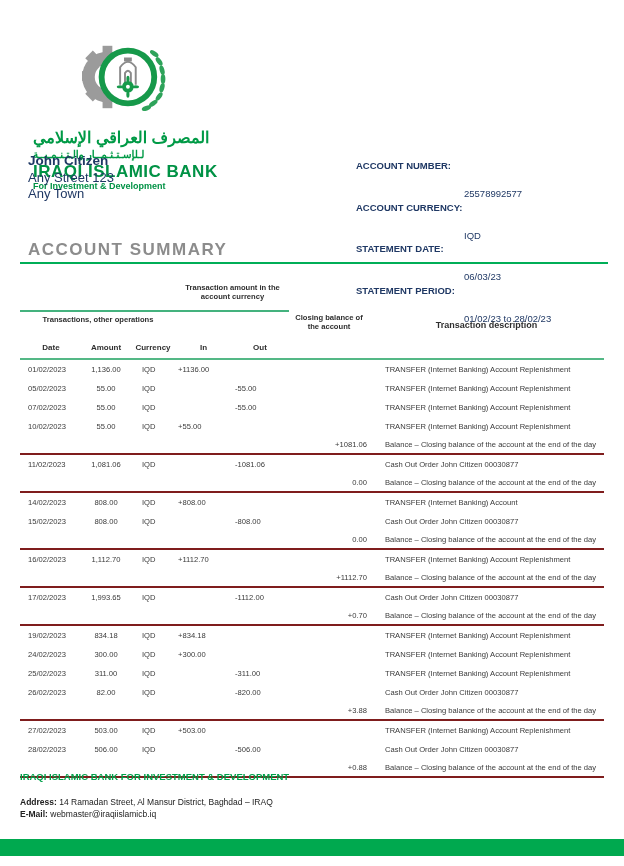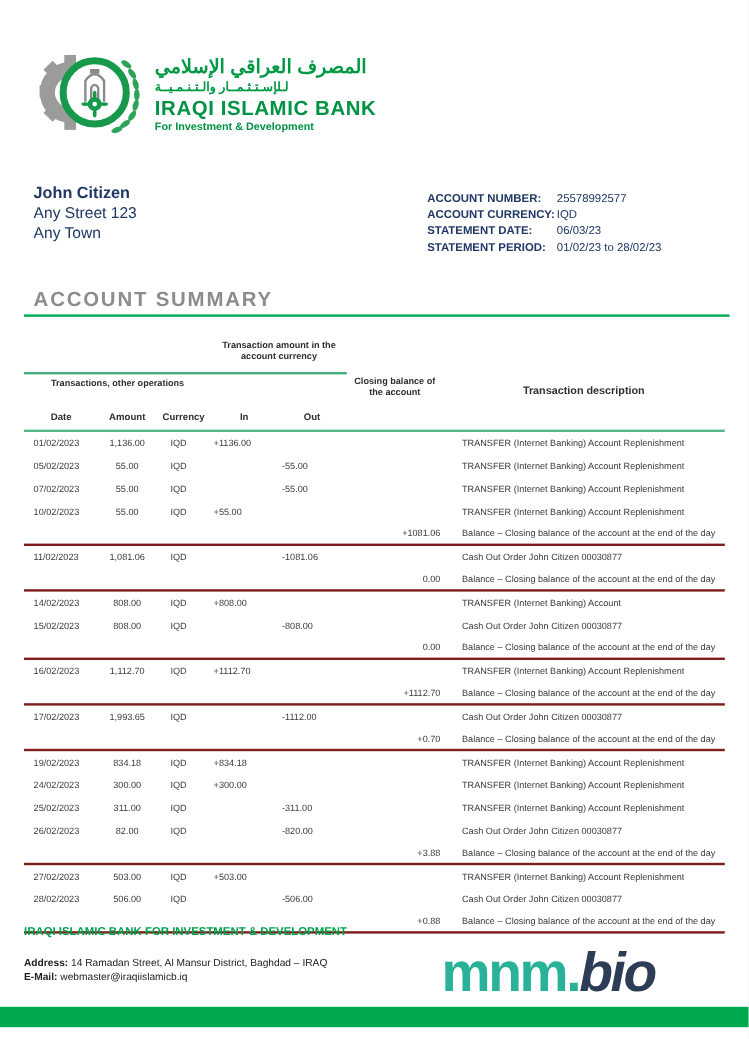--- a/index.html
+++ b/index.html
@@ -3,33 +3,33 @@
 <meta charset="utf-8">
 <style>
   * { margin:0; padding:0; box-sizing:border-box; }
   html,body { background:#e8e8e8; }
   .page {
     position:relative; width:624px; height:866px; background:#ffffff;
     font-family:"Liberation Sans", sans-serif; color:#3a3a3a;
     margin:0 auto; overflow:hidden;
   }
   
-  .logo-row { position:absolute; top:38px; left:33px; display:flex; align-items:center; gap:10px; }
+  .logo-row { position:absolute; top:38px; left:33px; display:flex; align-items:center; gap:10px;flex-direction:column; }
   .logo-text { display:flex; flex-direction:column; line-height:1.05; }
   .ar1 { color:#009a46; font-weight:bold; font-size:16px; direction:rtl; text-align:left; }
   .ar2 { color:#009a46; font-weight:bold; font-size:10.5px; direction:rtl; text-align:left; letter-spacing:1px; margin-top:2px; }
   .en1 { color:#009245; font-weight:bold; font-size:17px; letter-spacing:.5px; margin-top:3px; }
   .en2 { color:#009245; font-weight:bold; font-size:9px; margin-top:1px; }
   
   .customer { position:absolute; top:152px; left:28px; color:#1f3864; font-size:13px; line-height:1.3; }
   .customer .name { font-weight:bold; font-size:13.5px; }
   .account-info { position:absolute; top:159px; left:356px; font-size:10px; color:#1f3864; }
   .account-info .row { display:flex; line-height:13.5px; }
   .account-info .lbl { font-weight:bold; width:108px; flex:none; font-size:9.5px; }
-  .account-info .val { font-size:9.5px; }
+  .account-info .val { font-size:9.5px;margin-top:28px; }
   
   .summary-title { position:absolute; top:240px; left:28px; font-size:17px; font-weight:bold;
                    color:#8c8c8c; letter-spacing:1.5px; }
   .summary-underline { position:absolute; top:262px; left:20px; width:588px; height:2px; background:#00ae57; }
   
   .table { position:absolute; top:283px; left:20px; width:584px; font-size:7.6px; }
   .grid { display:grid; grid-template-columns:62px 48px 46px 55px 58px 80px 1fr; }
   .thead { position:relative; }
   .thead .groups { align-items:center; }
   .g-label { font-weight:bold; color:#2f2f2f; text-align:center; }
@@ -391,19 +391,16 @@
     <div>
       <span class="b">Address:</span>
       <span>14 Ramadan Street, Al Mansur District, Baghdad – IRAQ</span>
     </div>
     <div>
       <span class="b">E-Mail:</span>
       <span>webmaster@iraqiislamicb.iq</span>
     </div>
   </div>
 
-  <div class="watermark">
-    <span class="wm-mnm">mnm.</span><span class="wm-bio">bio</span>
-  </div>
 
   <div class="bottom-bar"></div>
 
 </div>
 
 </body></html>

